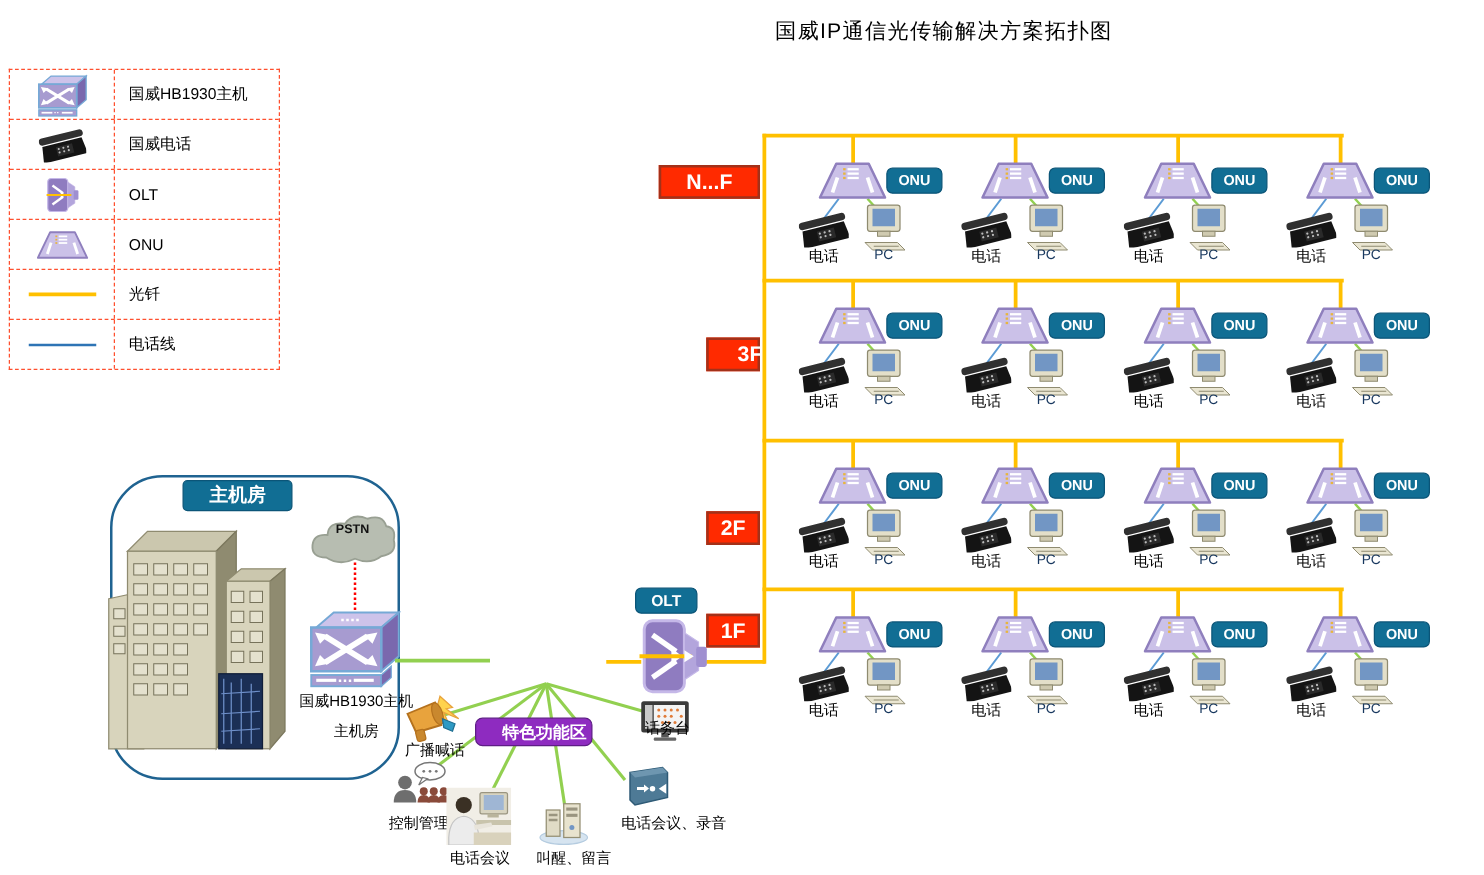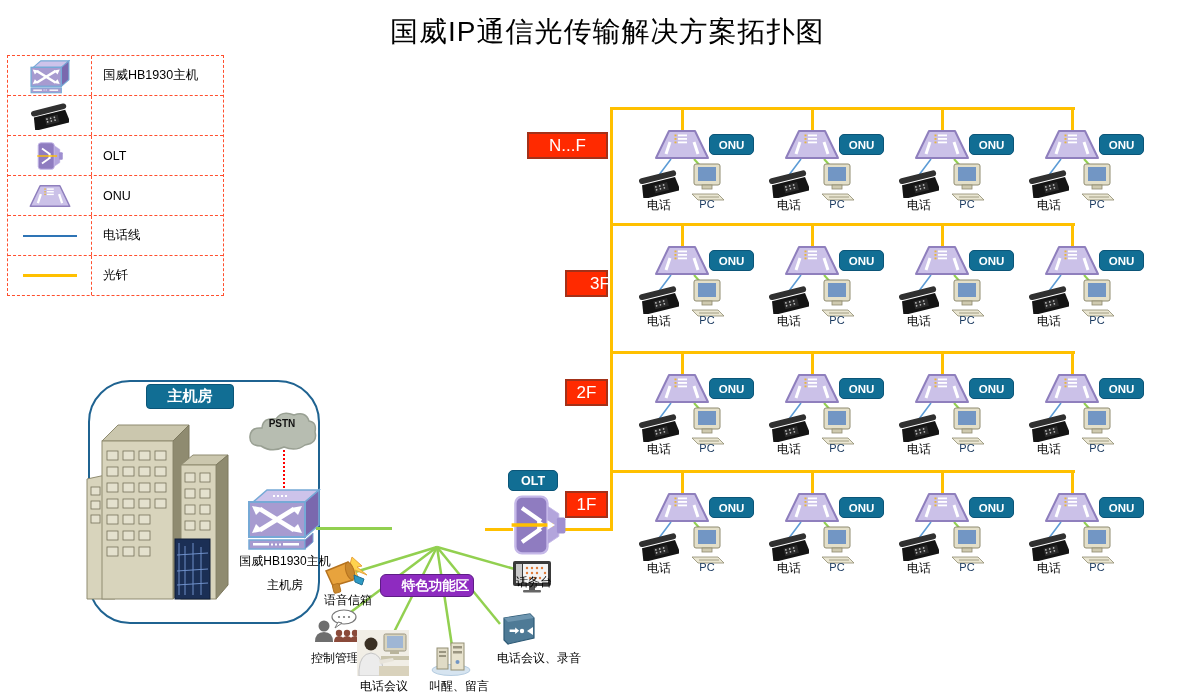--- a/index.html
+++ b/index.html
@@ -13,22 +13,22 @@
     --teal-border:#0B5578;
     --zone-purple:#8E2BC0;
     --legend-dash:#FF4F2E;
   }
   *{margin:0;padding:0;box-sizing:border-box;}
   html,body{background:#fff;}
   body{font-family:"Liberation Sans","DejaVu Sans",sans-serif;}
   #stage{position:relative;width:1187px;height:700px;background:#fff;overflow:hidden;}
 
   
-  .title{position:absolute;left:390px;top:13px;width:500px;text-align:left;
-         font-size:28px;color:#000;letter-spacing:1px;}
+  .title{position:absolute;left:390px;top:13px;width:500px;text-align:right;
+         font-size:17px;color:#000;letter-spacing:1px;}
 
   
   .legend{position:absolute;left:7px;top:55px;width:217px;height:241px;
           border:1px dashed var(--legend-dash);display:flex;flex-direction:column;}
   .legend-row{flex:1;display:flex;border-bottom:1px dashed var(--legend-dash);}
   .legend-row:last-child{border-bottom:none;}
   .legend-ic{width:84px;border-right:1px dashed var(--legend-dash);
              display:flex;align-items:center;justify-content:center;}
   .legend-lb{flex:1;display:flex;align-items:center;padding-left:11px;
              font-size:12.5px;color:#000;}
@@ -76,25 +76,25 @@
   .olt-ic{position:absolute;left:510px;top:491px;}
 
   
   .floor{position:absolute;left:0;width:1187px;height:112px;}
   .floor:nth-of-type(1){top:107px;}
   .floor:nth-of-type(2){top:223px;}
   .floor:nth-of-type(3){top:351px;}
   .floor:nth-of-type(4){top:470px;}
   .floor .backbone{position:absolute;left:610px;top:0;width:465px;height:3px;background:var(--fiber);}
   .floor-tag{position:absolute;background:var(--redtag);border:2px solid var(--redtag-border);
-             color:#fff;font-weight:normal;font-size:17px;display:flex;align-items:center;justify-content:center;}
+             color:#fff;font-weight:bold;font-size:17px;display:flex;align-items:center;justify-content:center;}
   .floor-tag{left:565px;width:43px;height:27px;}
   .floor:nth-of-type(1) .floor-tag{left:527px;width:81px;top:25px;}
   .floor:nth-of-type(2) .floor-tag{top:47px;padding-left:27px;}
-  .floor:nth-of-type(3) .floor-tag{top:28px;}
+  .floor:nth-of-type(3) .floor-tag{top:58px;}
   .floor:nth-of-type(4) .floor-tag{top:21px;}
 
   .unit{position:absolute;top:2px;width:135px;height:104px;}
   .u1{left:623px;}.u2{left:753px;}.u3{left:883px;}.u4{left:1013px;}
   .unit .drop{position:absolute;left:58px;top:0;width:3px;height:22px;background:var(--fiber);}
   .unit .links{position:absolute;left:0;top:0;}
   .unit .links .lblue{stroke:var(--linkphone);stroke-width:1.6;}
   .unit .links .lgreen{stroke:var(--linkgreen);stroke-width:2;}
   .unit .onu-ic{position:absolute;left:30px;top:20px;}
   .onu-tag{position:absolute;left:86px;top:25px;width:45px;height:21px;
@@ -157,20 +157,21 @@
                 <circle cx="16" cy="18" r="0.9"></circle>
                 <circle cx="20" cy="18" r="0.9"></circle>
                 <circle cx="24" cy="18" r="0.9"></circle>
             <circle cx="16" cy="21" r="0.9"></circle>
                 <circle cx="20" cy="21" r="0.9"></circle>
                 <circle cx="24" cy="21" r="0.9"></circle>
               </g>
           </g>
         </svg>
       </div>
+      <div class="legend-lb">国威电话</div>
     </div>
     <div class="legend-row">
       <div class="legend-ic">
         <svg width="30" height="34" viewBox="0 0 58 72">
           <rect x="4" y="8" width="34" height="56" rx="6" fill="#8F7CC0" stroke="#C5B8E8" stroke-width="2"></rect>
           <path d="M38 14 L50 22 L50 50 L38 58 Z" fill="#B3A5DC" stroke="#C5B8E8"></path>
           <rect x="48" y="28" width="8" height="16" rx="2" fill="#9F8FD0"></rect>
           <g stroke="#fff" stroke-width="4" fill="none">
               <path d="M12 20 L30 33"></path>
               <path d="M12 52 L30 39"></path>
@@ -198,29 +199,29 @@
               <rect x="21.5" y="5.5" width="2" height="1.8"></rect>
               <rect x="21.5" y="9" width="2" height="1.8"></rect>
               <rect x="21.5" y="12.5" width="2" height="1.8"></rect>
             </g>
         </svg>
       </div>
       <div class="legend-lb">ONU</div>
     </div>
     <div class="legend-row">
       <div class="legend-ic">
-          <div class="line-sample"></div>
-        </div>
-      <div class="legend-lb">电话线</div>
+          <div class="line-sample fiber-sample"></div>
+        </div>
+      <div class="legend-lb">光钎</div>
     </div>
     <div class="legend-row">
       <div class="legend-ic">
-          <div class="line-sample fiber-sample"></div>
-        </div>
-      <div class="legend-lb">光钎</div>
+          <div class="line-sample"></div>
+        </div>
+      <div class="legend-lb">电话线</div>
     </div>
   </div>
 
   <div class="room"></div>
   <svg class="buildings" width="145" height="192" viewBox="0 0 145 192">
 
     <path d="M2 66 L30 60 L30 186 L2 186 Z" fill="#D8D4BC" stroke="#8F8B70"></path>
     <g fill="#E4E1CE" stroke="#76725A" stroke-width="0.8">
       <rect x="6" y="74" width="9" height="8"></rect>
         <rect x="18" y="74" width="9" height="8"></rect>
@@ -1146,21 +1147,21 @@
 
   <div class="zone-tag">特色功能区</div>
 
   <svg class="feat-ic" style="left:322px;top:555px" width="48" height="40" viewBox="0 0 48 40">
     <polygon points="30,2 40,11 35,12 45,20 33,15 37,24 27,13" fill="#FFD34D" stroke="#E8A33D" stroke-width="1"></polygon>
     <path d="M4 16 L26 7 L31 25 L11 31 Z" fill="#E8A33D" stroke="#B5721E" stroke-width="1.5"></path>
     <ellipse cx="28" cy="16" rx="4" ry="9" transform="rotate(-18 28 16)" fill="#C9882E" stroke="#B5721E"></ellipse>
     <rect x="11" y="29" width="7" height="9" rx="2" transform="rotate(-14 14 33)" fill="#C9882E" stroke="#B5721E"></rect>
     <path d="M32 20 L42 24 L40 30 L33 27 Z" fill="#2E9AC4" stroke="#1F6F92"></path>
   </svg>
-  <div class="feat-lb" style="left:316px;top:592px;width:64px">语音信箱</div>
+  <div class="feat-lb" style="left:316px;top:592px;width:64px">广播喊话</div>
 
   <svg class="feat-ic" style="left:512px;top:560px" width="40" height="34" viewBox="0 0 40 34">
     <rect x="1" y="1" width="38" height="25" rx="2" fill="#3A3A3A"></rect>
     <rect x="4" y="4" width="6" height="19" fill="#C9C9C9"></rect>
     <rect x="11" y="4" width="25" height="19" fill="#F4F4F4"></rect>
     <g fill="#E07B39">
       <circle cx="15" cy="8" r="1.2"></circle>
         <circle cx="20" cy="8" r="1.2"></circle>
         <circle cx="25" cy="8" r="1.2"></circle>
         <circle cx="30" cy="8" r="1.2"></circle>

